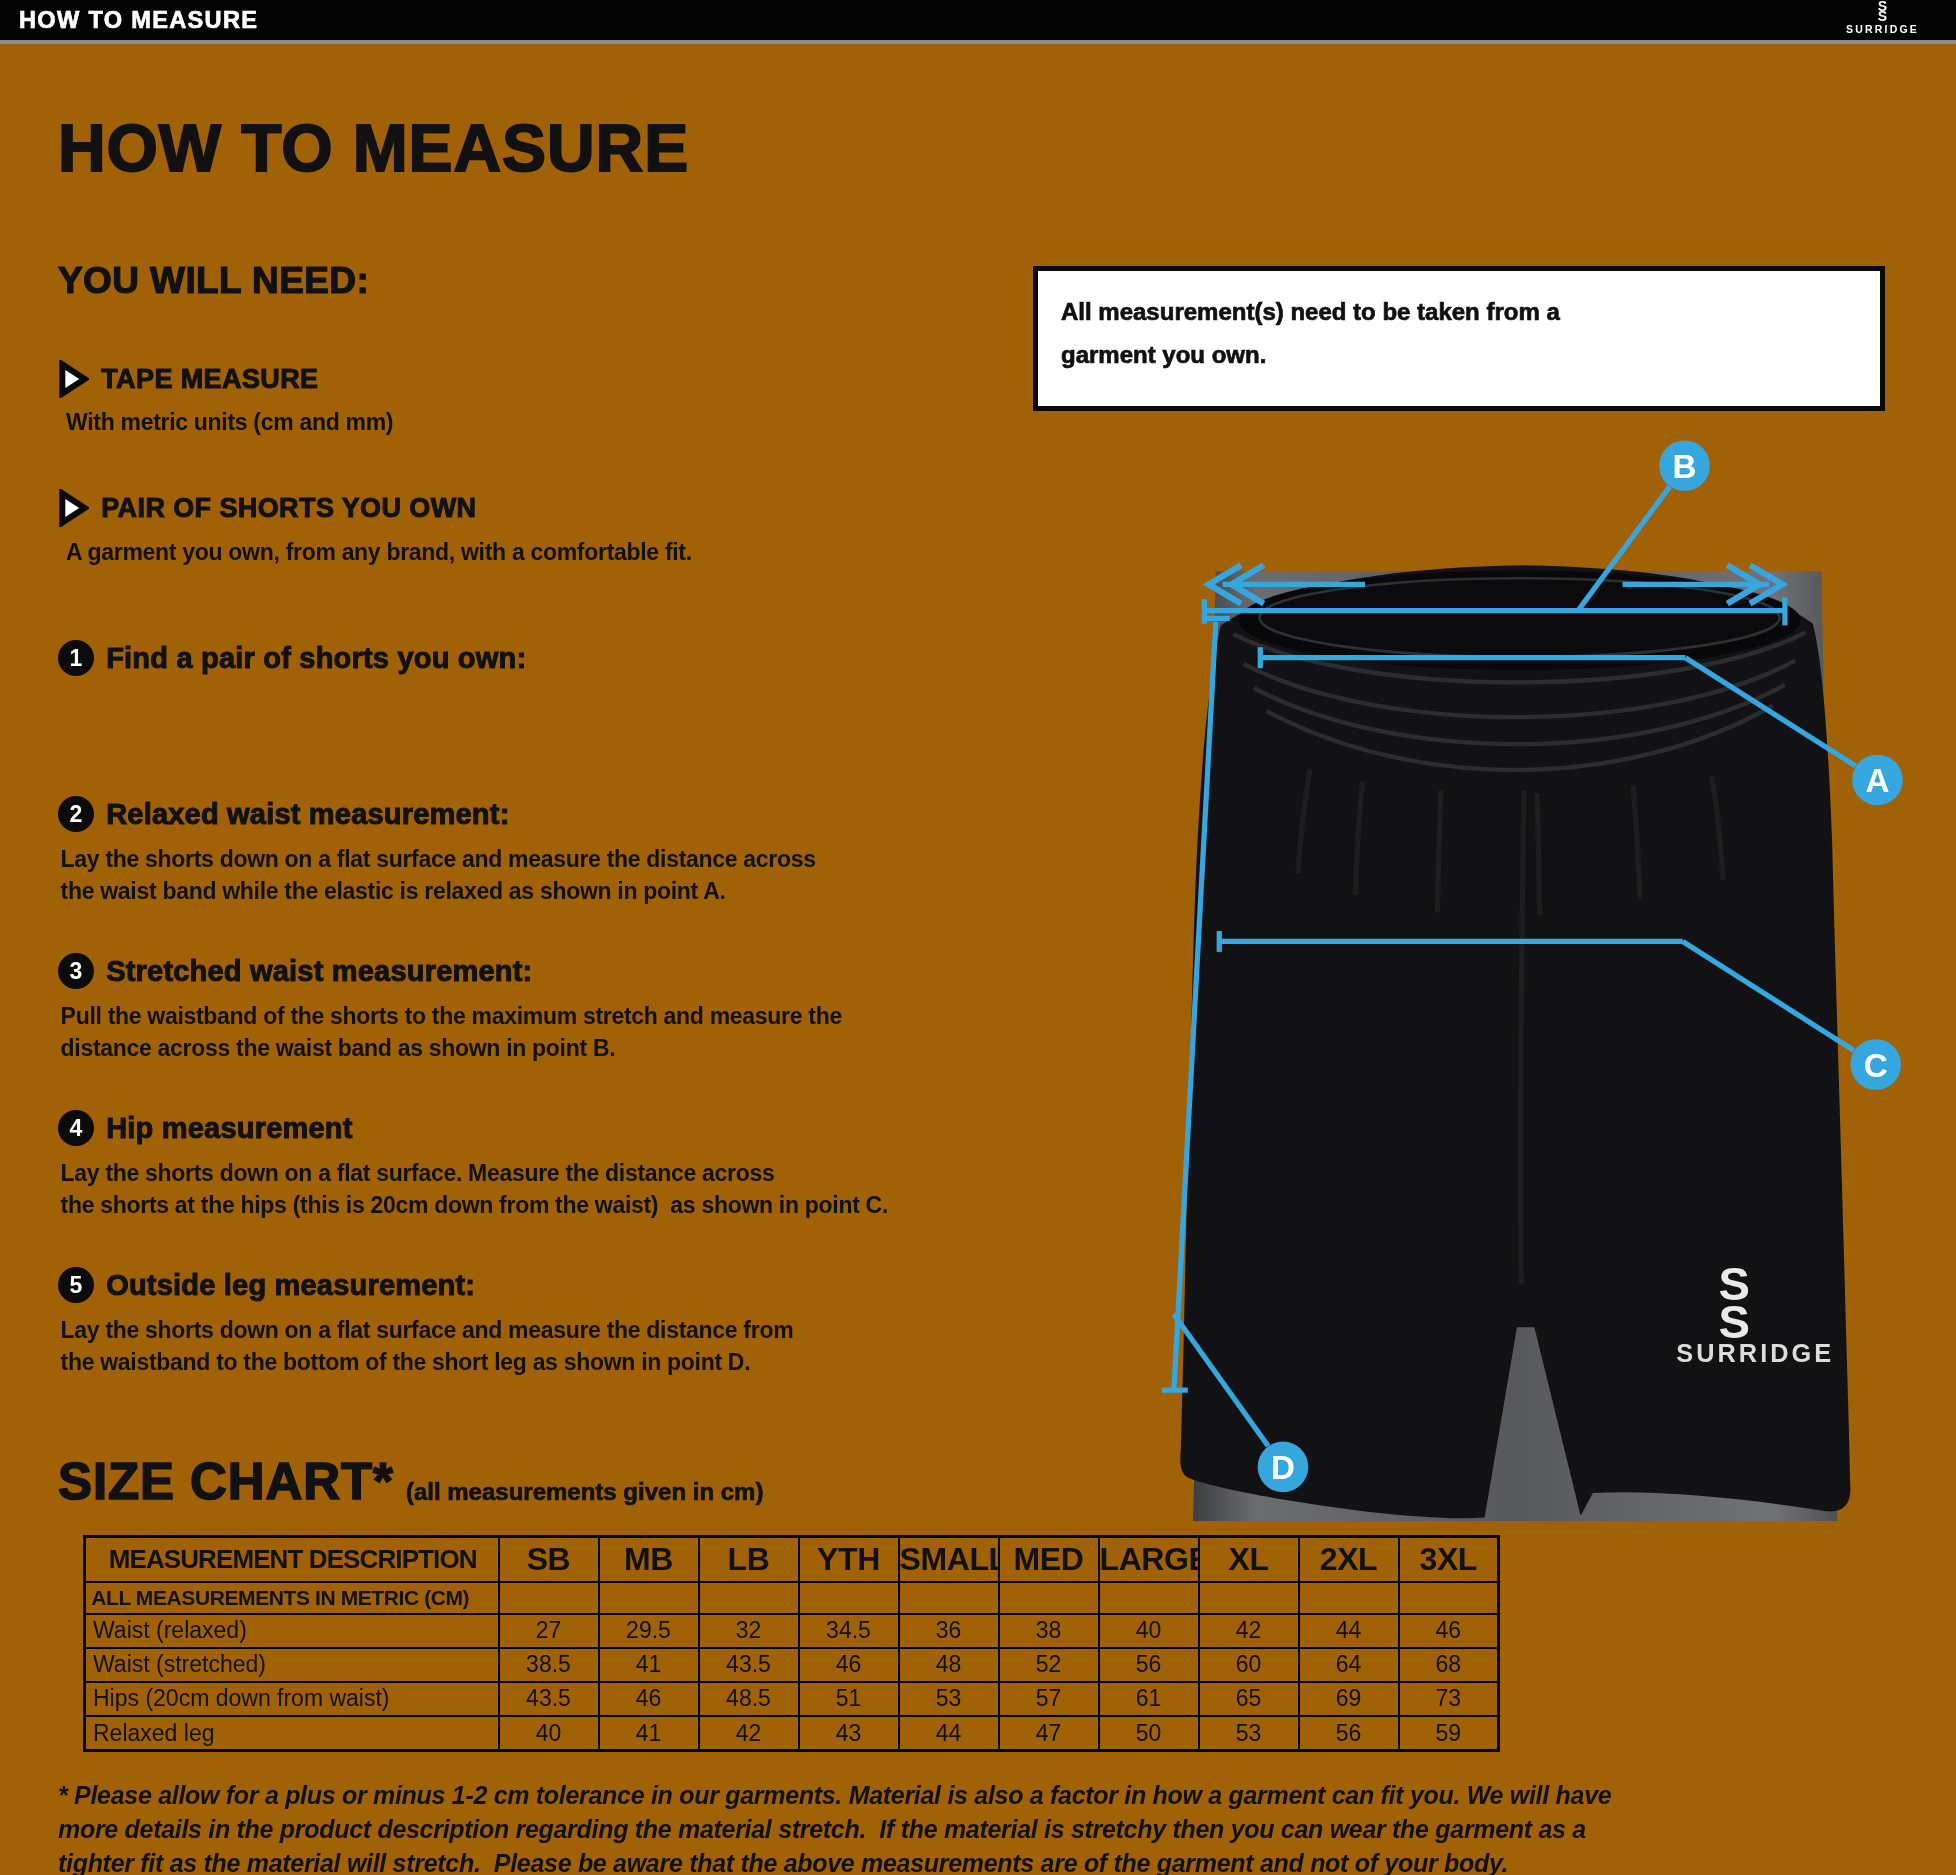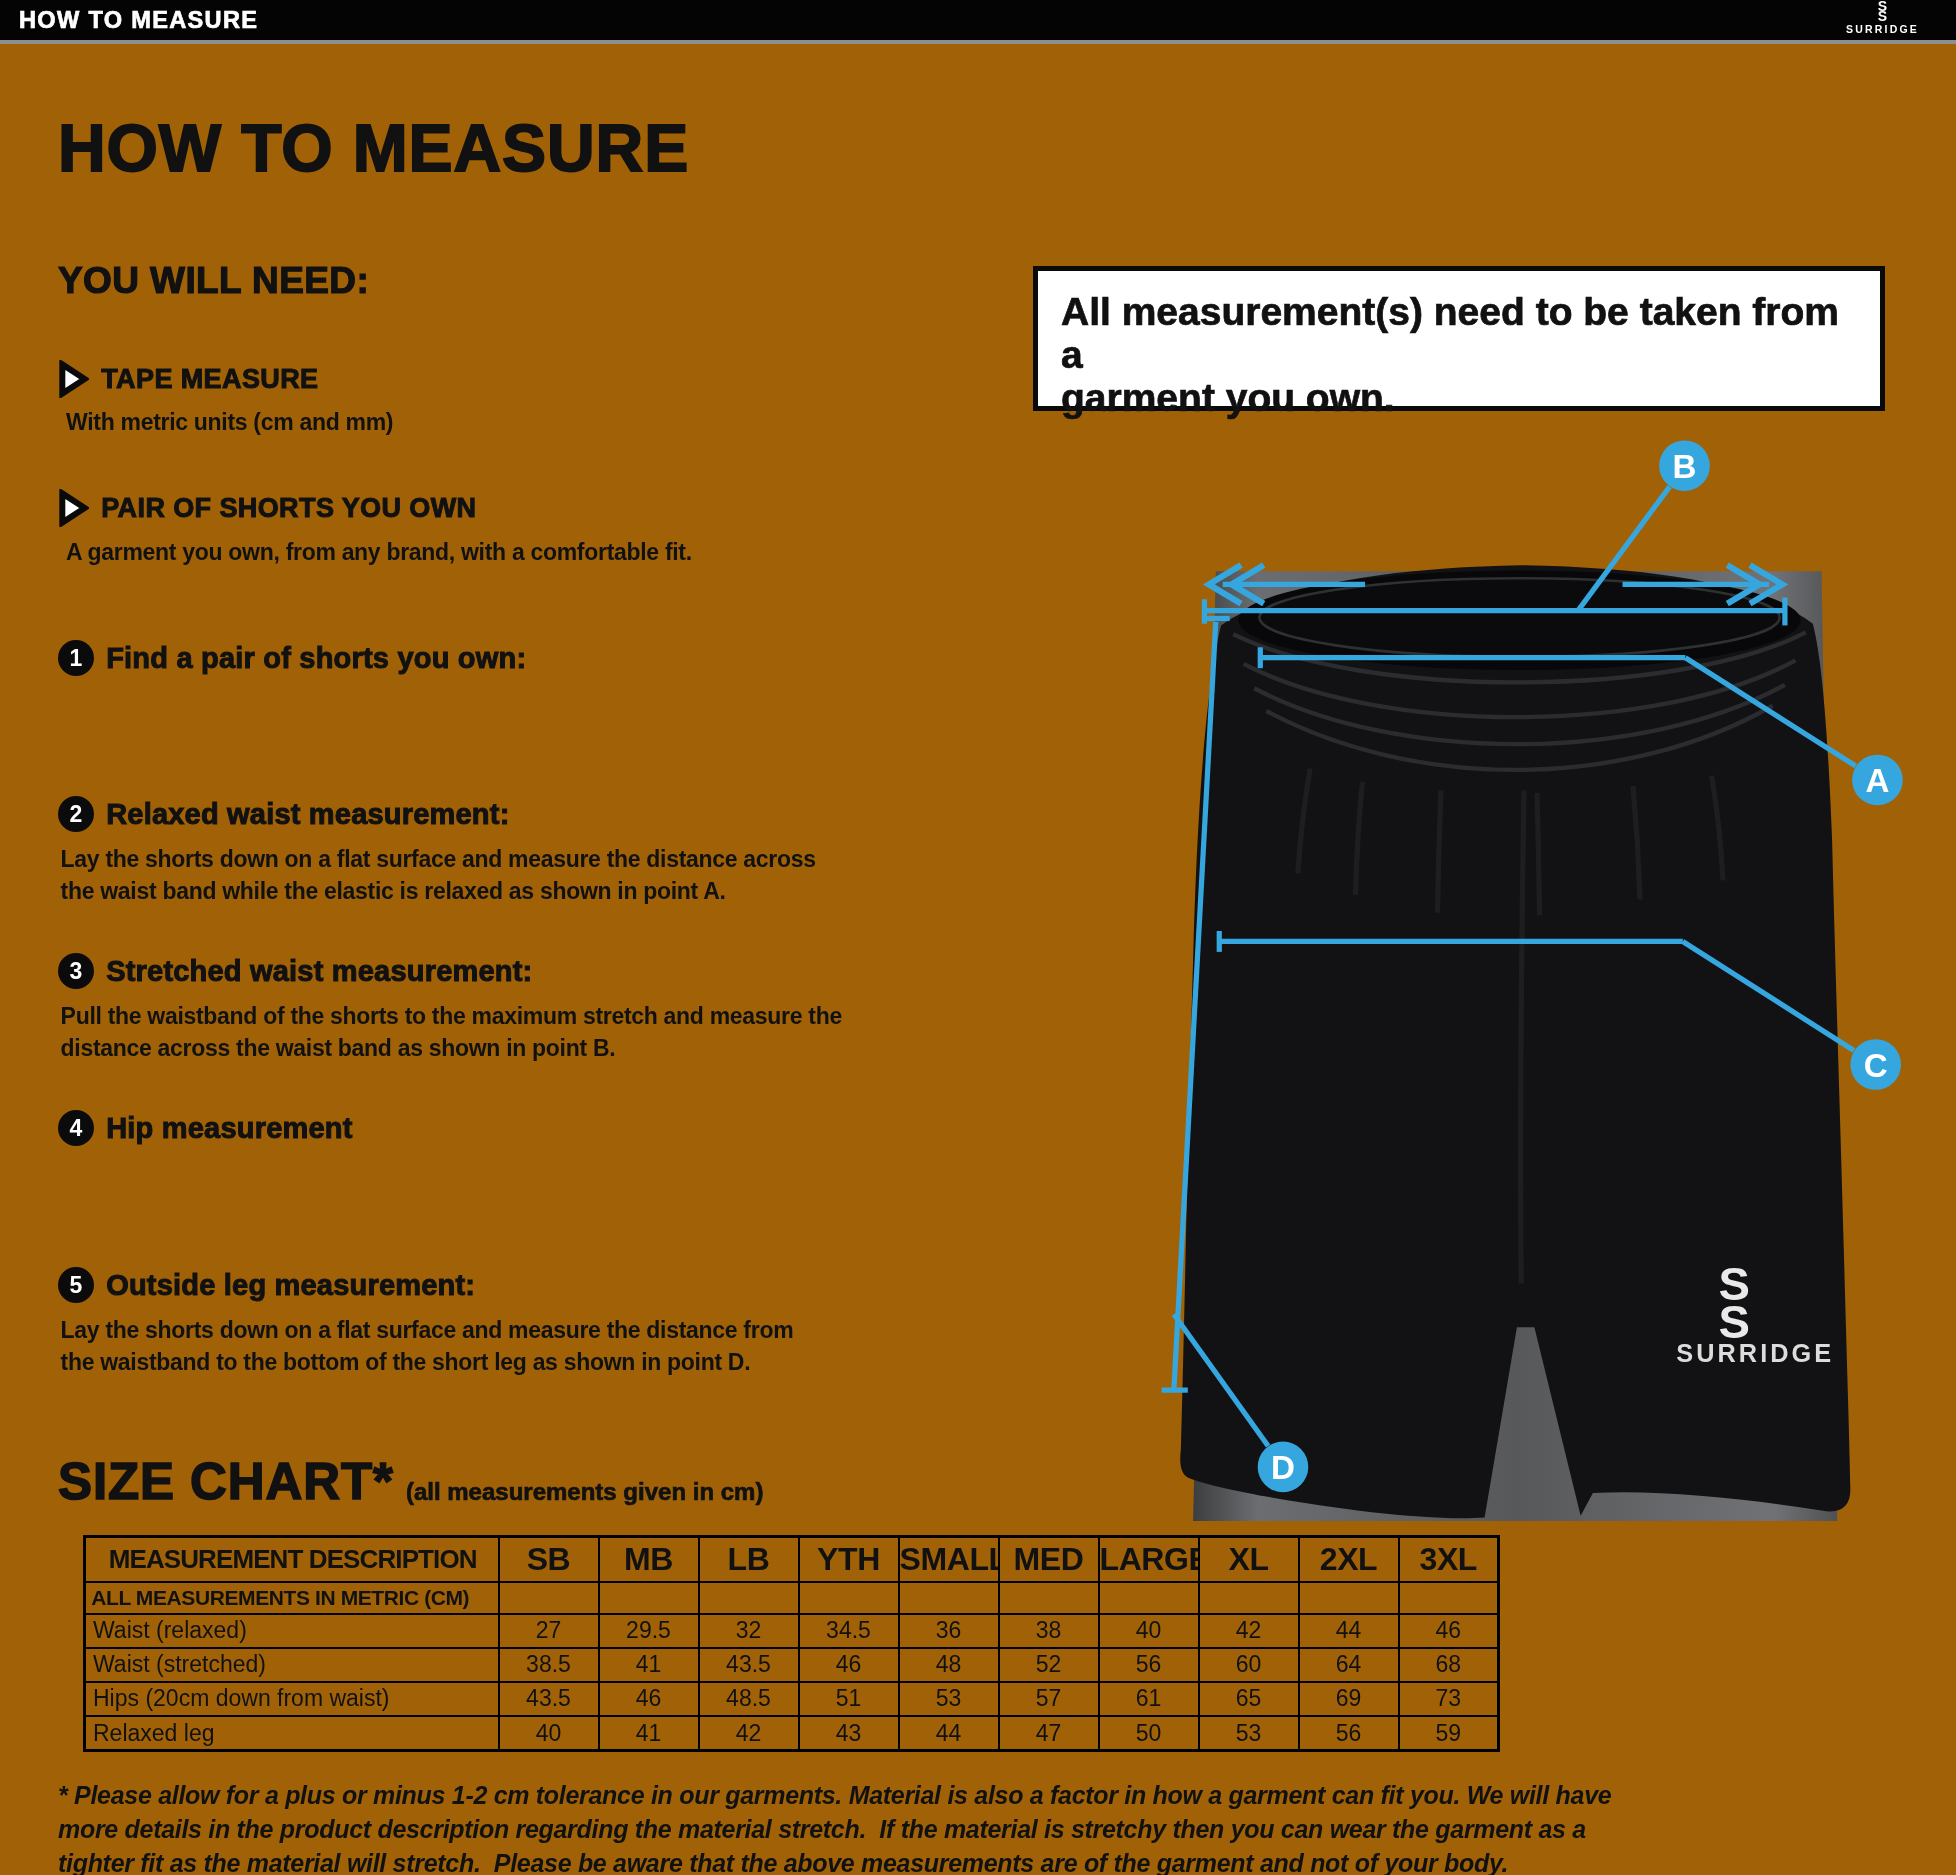--- a/index.html
+++ b/index.html
@@ -30,21 +30,21 @@
   .step-head { display:flex; align-items:center; gap:12.2px; }
   .step-num { width:36px; height:36px; border-radius:50%; background:#0b0b0b; color:#fff;
               display:flex; align-items:center; justify-content:center; font-size:23px; font-weight:bold; flex:0 0 36px; }
   .step-title { font-size:29px; font-weight:bold; -webkit-text-stroke:1px var(--ink); letter-spacing:0.2px; }
   .step-desc { margin-top:11.4px; margin-left:2.6px; font-size:23px; font-weight:bold; letter-spacing:-0.3px;
                line-height:32px; white-space:pre-wrap; }
 
   
   .note-box { position:absolute; left:1033px; top:266px; width:852px; height:145px;
               border:5.2px solid #0a0a0a; background:#fff; }
-  .note-box .txt { padding:19px 8.7px 0 23px; font-size:39px; font-weight:bold; line-height:43px;
+  .note-box .txt { padding:19px 8.7px 0 23px; font-size:24px; font-weight:bold; line-height:43px;
                    -webkit-text-stroke:0.7px var(--ink); white-space:pre-wrap; }
 
   
   .diagram { position:absolute; left:1118px; top:384px; width:838px; height:1162px; }
   .meas { stroke:var(--accent); stroke-width:6; fill:none; }
   .meas-thick { stroke:var(--accent); stroke-width:7; fill:none; }
   .marker { fill:var(--accent); }
   .marker-letter { fill:#fff; font-size:38px; font-weight:bold; text-anchor:middle; }
   .shorts-logo-s { fill:#e9e9e9; font-size:54px; font-weight:bold; text-anchor:middle; }
   .shorts-logo-word { fill:#dcdcdc; font-size:29px; font-weight:bold; letter-spacing:3.5px; text-anchor:middle; }
@@ -124,20 +124,22 @@
     </div>
     <div class="step-desc">Pull the waistband of the shorts to the maximum stretch and measure the
 distance across the waist band as shown in point B.</div>
   </div>
 
   <div class="step" style="top:1110px;">
     <div class="step-head">
       <div class="step-num">4</div>
       <div class="step-title">Hip measurement</div>
     </div>
+    <div class="step-desc">Lay the shorts down on a flat surface. Measure the distance across
+the shorts at the hips (this is 20cm down from the waist)  as shown in point C.</div>
   </div>
 
   <div class="step" style="top:1267px;">
     <div class="step-head">
       <div class="step-num">5</div>
       <div class="step-title">Outside leg measurement:</div>
     </div>
     <div class="step-desc">Lay the shorts down on a flat surface and measure the distance from
 the waistband to the bottom of the short leg as shown in point D.</div>
   </div>

